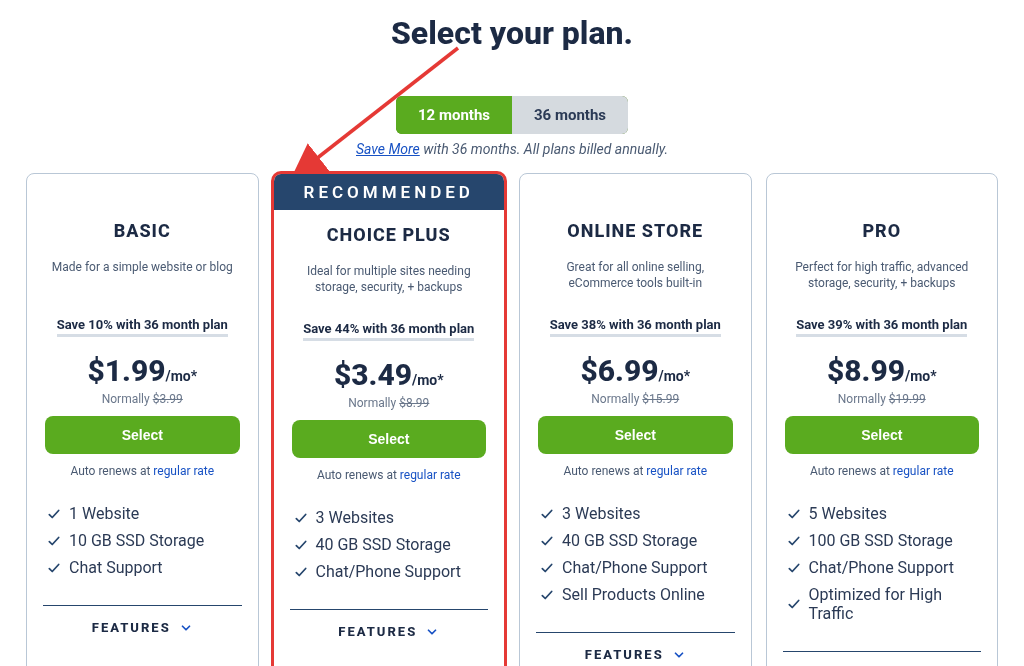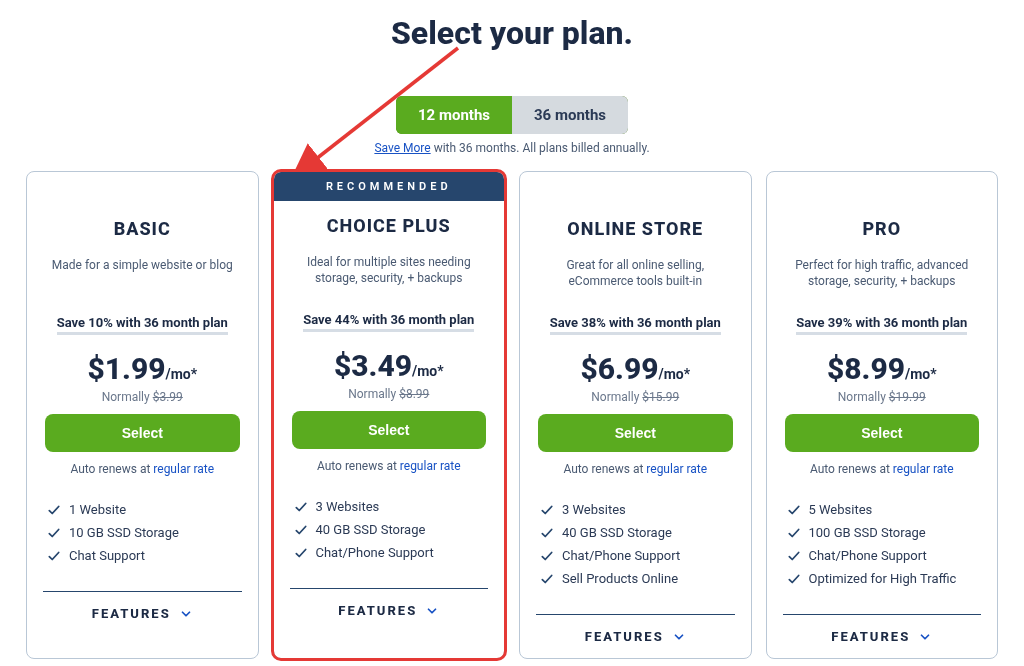--- a/index.html
+++ b/index.html
@@ -40,23 +40,24 @@
   .toggle-opt.active {
     background: #5aab1f;
     color: #fff;
   }
   .toggle-opt.inactive {
     background: #d5dadf;
     color: #2b3a55;
   }
   .toggle-note {
     text-align: center;
-    font-size: 12px;
+    font-size: 14px;
     color: #4a5a72;
     margin-top: 7px;
+    font-style: italic;
   }
   .toggle-note .save-more {
     color: #1852c4;
     text-decoration: underline;
     cursor: pointer;
   }
 
   
   .arrow-svg {
     position: absolute;
@@ -84,21 +85,21 @@
   }
   .plan.highlight-wrap {
     outline: 3px solid #e53935;
     outline-offset: -1px;
     border-radius: 8px;
   }
   .rec-banner {
     background: #26466d;
     color: #fff;
     text-align: center;
-    font-size: 11px;
+    font-size: 17px;
     letter-spacing: 4px;
     padding: 8px 0;
     border-top-left-radius: 7px;
     border-top-right-radius: 7px;
     font-weight: 600;
   }
   .plan-inner {
     padding: 14px 18px 4px 18px;
     text-align: center;
   }
@@ -160,21 +161,21 @@
   .renew-line .rate-link {
     color: #1852c4;
     cursor: pointer;
   }
   .features-list {
     text-align: left;
     margin-top: 22px;
     padding: 0 2px;
   }
   .feat-item {
-    font-size: 13px;
+    font-size: 16px;
     color: #2b3a55;
     padding: 4px 0;
     display: flex;
     align-items: center;
     gap: 8px;
   }
   .check {
     width: 14px;
     height: 14px;
     flex: 0 0 14px;

